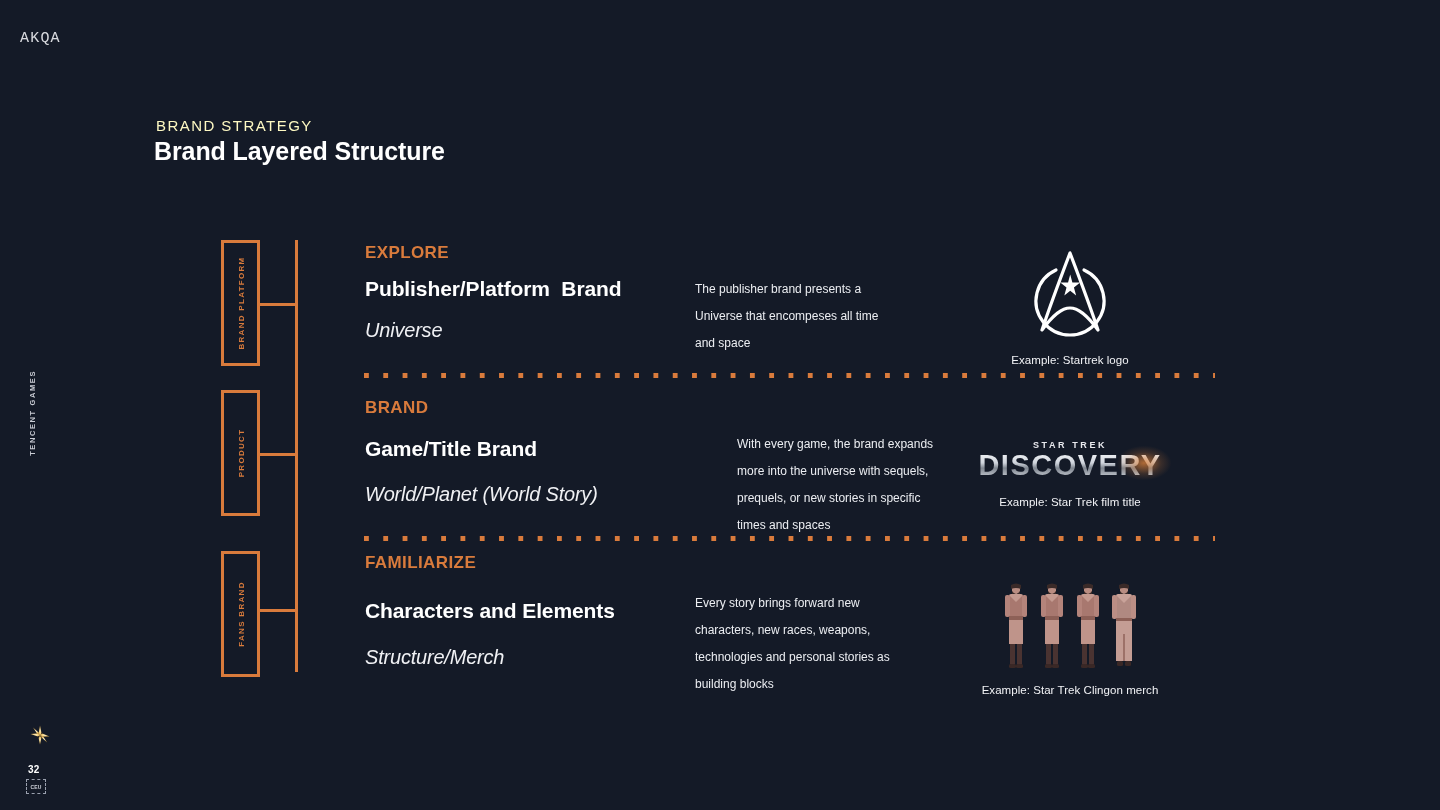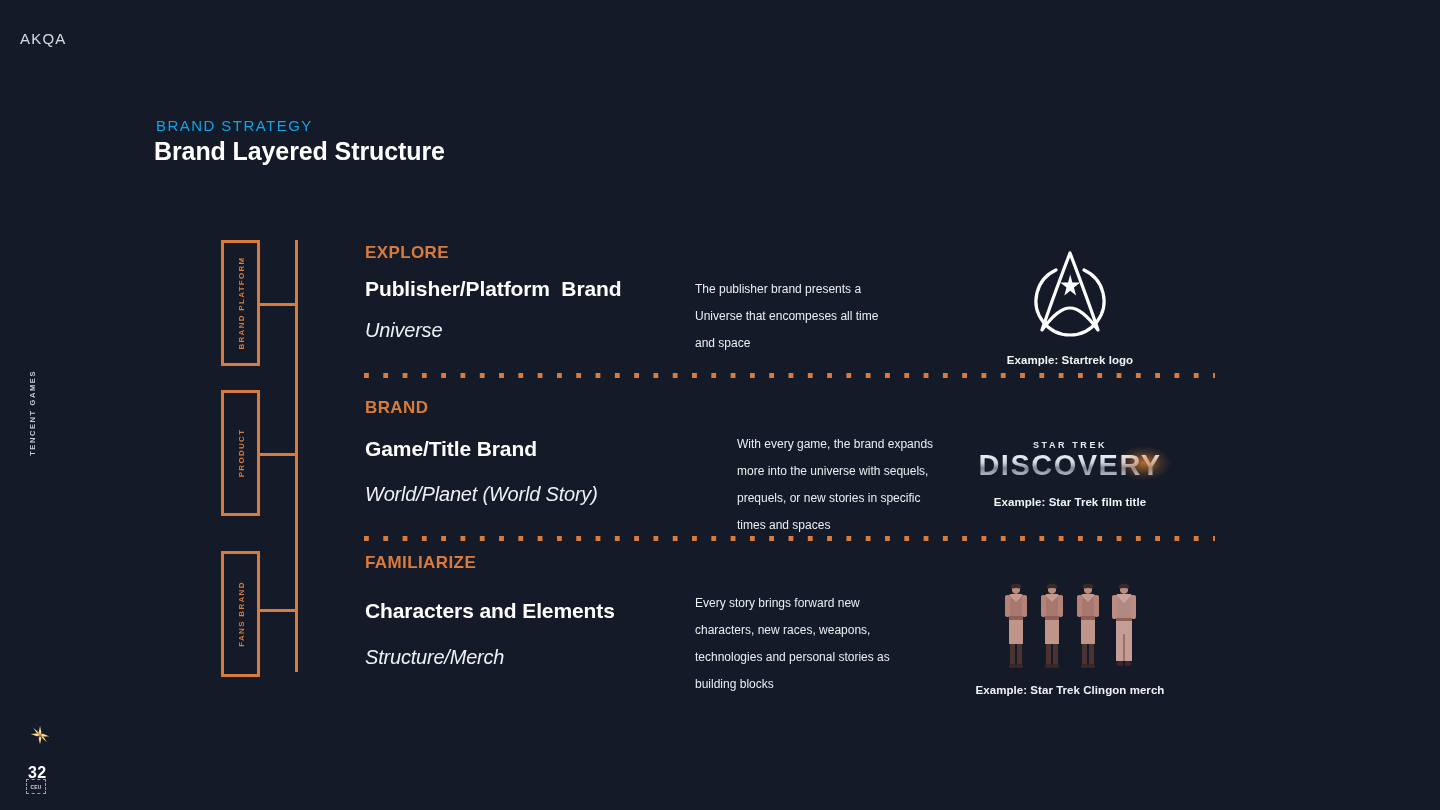--- a/index.html
+++ b/index.html
@@ -10,56 +10,56 @@
     color:#ffffff;
     overflow:hidden;
     position:relative;
   }
 
   .slide{ position:absolute; inset:0; background:#141a27; }
 
   
   .akqa{
     position:absolute; left:20px; top:30px;
-    font-family:Liberation Sans, sans-serif;
+    font-family:Liberation Mono, monospace;
     font-size:15px; letter-spacing:1.2px;
     color:#e9eaee; opacity:.92;
   }
 
   
   .railLabel{
     position:absolute; left:28px; top:370px;
     transform-origin:left top;
     transform:rotate(-90deg) translateX(-100%);
     font-size:7.5px; letter-spacing:1.6px; font-weight:700;
     color:#c9ccd4; white-space:nowrap;
   }
 
   
   .sparkle{
     position:absolute; left:28px; top:723px;
     width:24px; height:24px;
   }
   .pageno{
     position:absolute; left:28px; top:764px;
-    font-size:16px; font-weight:700; color:#ffffff; letter-spacing:.3px;
+    font-size:10px; font-weight:700; color:#ffffff; letter-spacing:.3px;
   }
   .footmark{
     position:absolute; left:26px; top:779px;
     width:20px; height:15px;
     border:1px dashed #9aa0ae;
     display:flex; align-items:center; justify-content:center;
     font-size:5px; font-weight:700; letter-spacing:.2px;
     color:#cfd3db; overflow:hidden;
   }
 
   
   .eyebrow{
     position:absolute; left:156px; top:117px;
-    font-size:15px; letter-spacing:1.45px; color:#0ea5e9; font-weight:400;
+    font-size:15px; letter-spacing:1.45px; color:#fef9c3; font-weight:400;
   }
   .title{
     position:absolute; left:154px; top:137px;
     font-size:25px; font-weight:700; color:#ffffff; letter-spacing:-.1px;
   }
 
   
   .ladder{ position:absolute; left:215px; top:235px; width:110px; height:445px; }
   .lbox{
     position:absolute; left:6px; width:39px;
@@ -125,21 +125,21 @@
       linear-gradient(to right, #d97b3c 0 5px, transparent 5px 100%);
     background-size:19.3px 5px;
     background-repeat:repeat-x;
   }
   .divider.d1{ top:373px; }
   .divider.d2{ top:536px; }
 
   
   .media{ position:absolute; text-align:center; }
   .caption{
-    font-size:11.5px; color:#f2f3f6; font-weight:700; letter-spacing:.05px;
+    font-size:11.5px; color:#f2f3f6; font-weight:400; letter-spacing:.05px;
   }
 
   .m1{ left:985px; top:248px; width:170px; }
   .m1 .caption{ margin-top:10px; }
 
   .m2{ left:965px; top:440px; width:210px; }
   .m2 .caption{ margin-top:10px; }
 
   .m3{ left:960px; top:580px; width:220px; }
   .m3 .caption{ margin-top:12px; }

